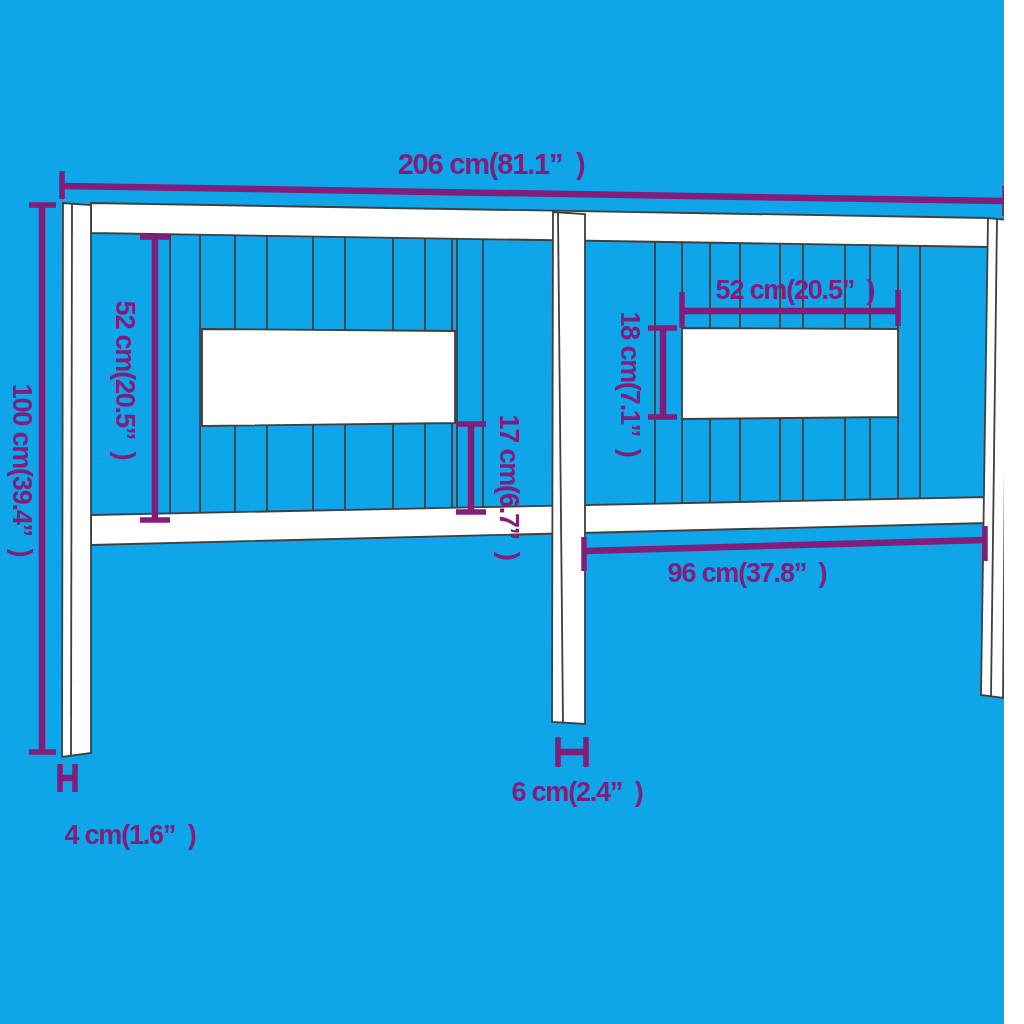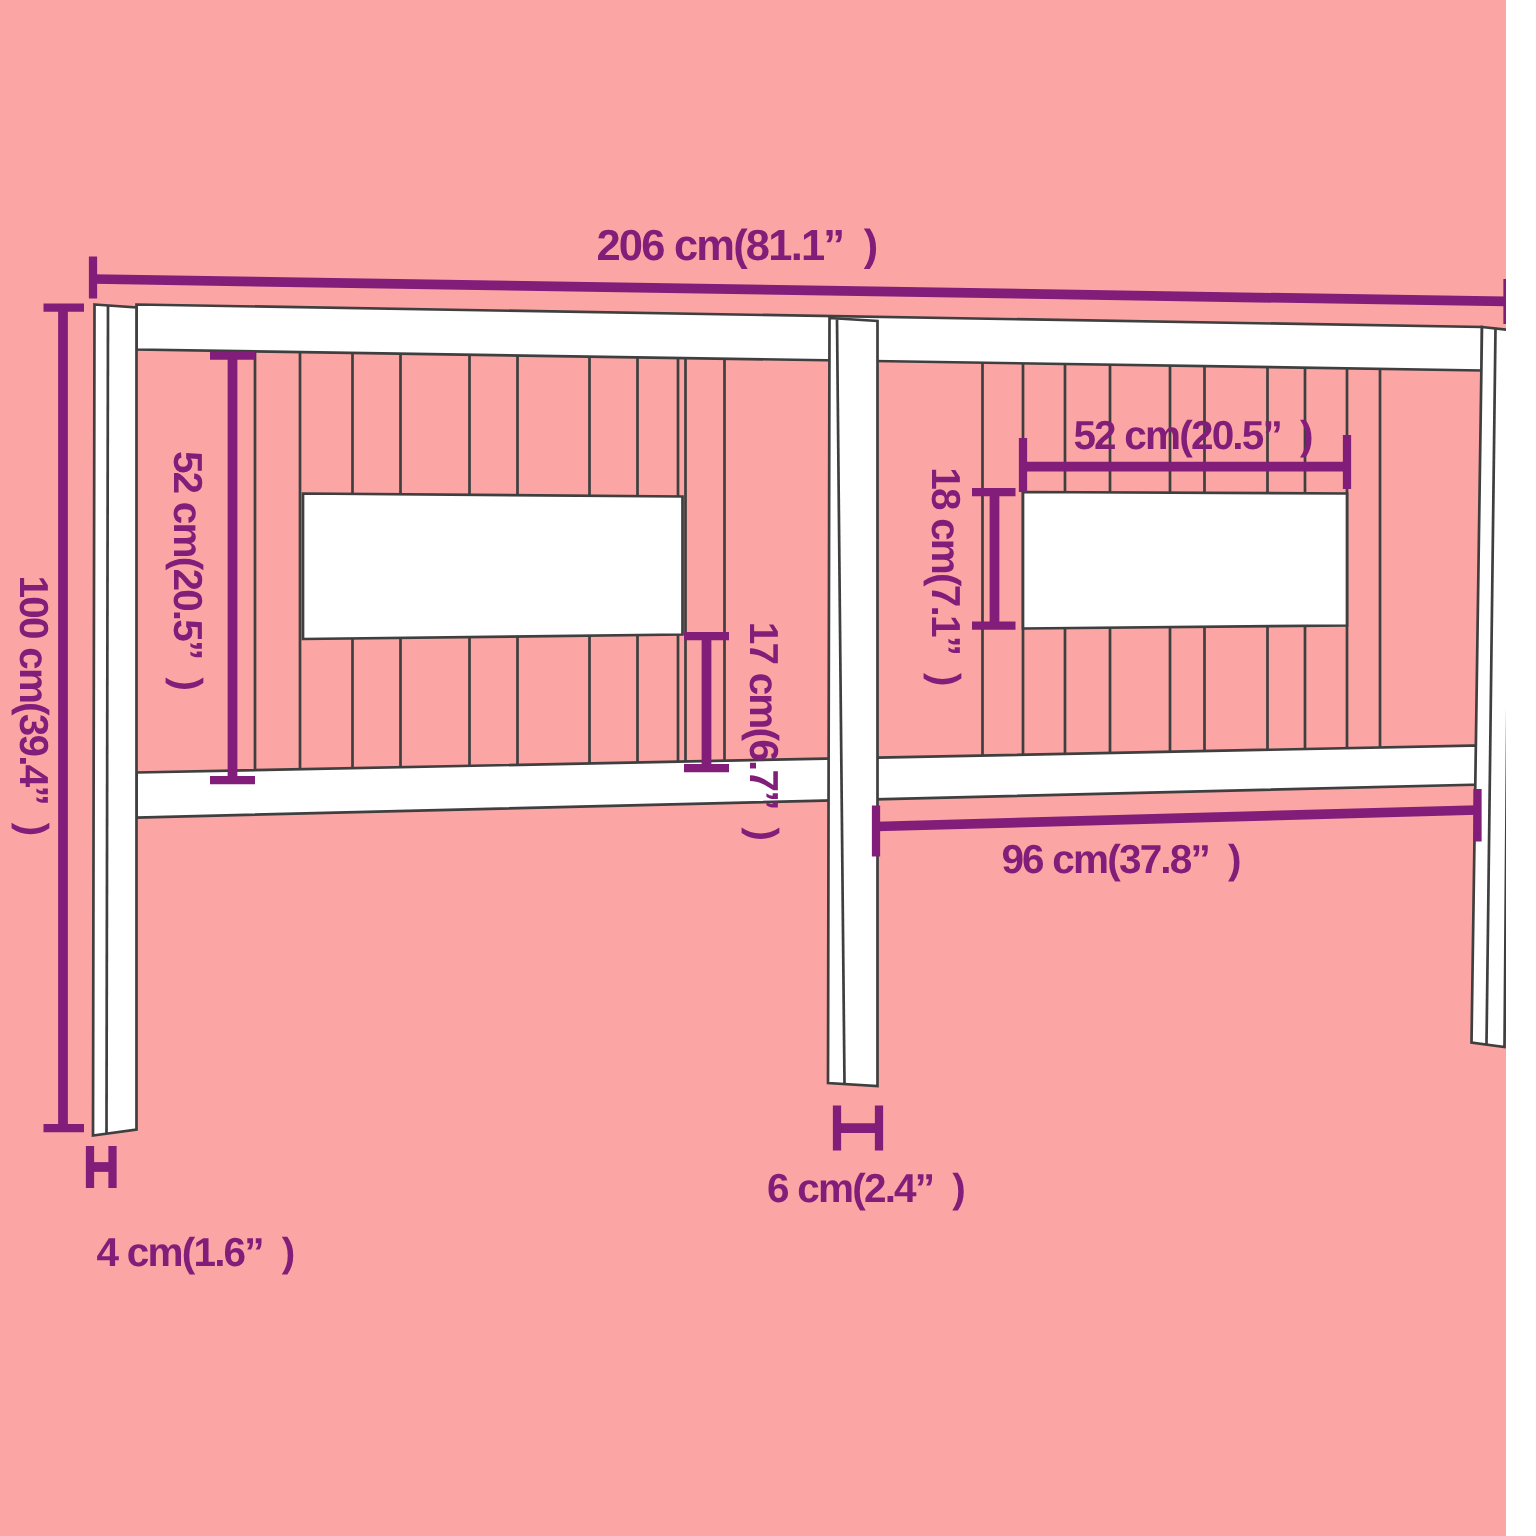--- a/index.html
+++ b/index.html
@@ -1,16 +1,16 @@
 <!DOCTYPE html>
 <html><head>
 <meta charset="utf-8">
 <style>
   html,body{margin:0;padding:0;background:#ffffff;}
-  .canvas-wrap{width:1004px;height:1024px;background:#fca5a5;position:relative;overflow:hidden;}
+  .canvas-wrap{width:1004px;height:1024px;background:#0ea5e9;position:relative;overflow:hidden;}
   svg{display:block;}
   text{
     font-family:"Liberation Sans","DejaVu Sans",sans-serif;
     font-weight:bold;
     fill:#821e79;
     letter-spacing:-1.2px;
     white-space:pre;
   }
   .dim-label{font-size:27px;}
   .dim-label-lg{font-size:29px;}

